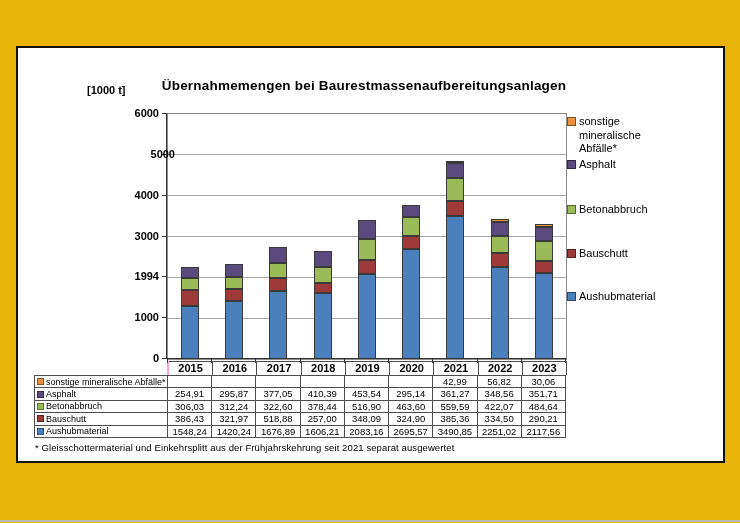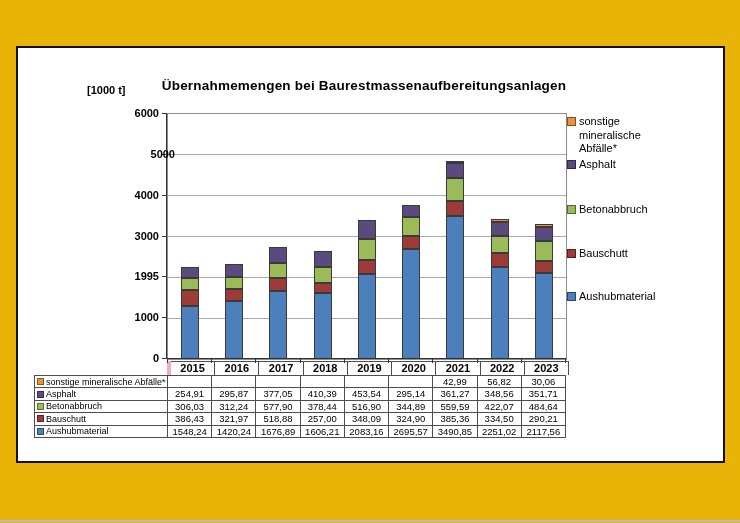--- a/index.html
+++ b/index.html
@@ -14,21 +14,21 @@
   #y-axis-line{position:absolute;left:166px;top:113px;width:1px;height:246px;background:#333;}
   #x-axis-line{position:absolute;left:167px;top:358px;width:399px;height:1px;background:#333;}
   .y-tick{position:absolute;width:5px;height:1px;background:#333;}
   .x-tick{position:absolute;width:1px;height:4px;background:#333;}
   .y-tick-label{position:absolute;width:50px;text-align:right;font-size:11px;font-weight:bold;line-height:12px;}
   .bar-segment{position:absolute;box-sizing:border-box;border:1px solid #3a3a3a;}
   #legend{position:absolute;left:567px;top:115px;width:112px;}
   .legend-item{position:absolute;display:flex;align-items:flex-start;}
   .legend-swatch{width:9px;height:9px;margin:2px 3px 0 0;flex:0 0 auto;border:1px solid rgba(0,0,0,.45);box-sizing:border-box;}
   .legend-label{font-size:11px;line-height:13.5px;max-width:82px;}
-  #years-row{position:absolute;left:167px;top:361px;display:grid;height:14px;border-left:4px solid #f9a8d4;background:#fff;}
+  #years-row{position:absolute;left:167px;top:361px;display:grid;height:14px;border-left:2px solid #f9a8d4;background:#fff;}
   .year-cell{border-top:1px solid #4d4d4d;border-right:1px solid #4d4d4d;font-size:11px;font-weight:bold;text-align:center;line-height:13px;}
   #table-body{position:absolute;left:34px;top:375px;display:grid;border-left:1px solid #4d4d4d;border-top:1px solid #4d4d4d;background:#fff;}
   .t-cell{border-right:1px solid #4d4d4d;border-bottom:1px solid #4d4d4d;box-sizing:border-box;overflow:hidden;}
   .row-label-cell{display:flex;align-items:center;padding-left:2px;white-space:nowrap;}
   .series-swatch{width:7px;height:7px;margin-right:2px;flex:0 0 auto;border:1px solid rgba(0,0,0,.4);box-sizing:border-box;}
   .row-label{font-size:9px;}
   .value-cell{font-size:9.5px;text-align:center;line-height:11.5px;}
   #footnote{position:absolute;left:35px;top:442px;font-size:9.5px;letter-spacing:.1px;}
 </style>
 </head>
@@ -148,24 +148,24 @@
       <div class="t-cell value-cell">295,14</div>
       <div class="t-cell value-cell">361,27</div>
       <div class="t-cell value-cell">348,56</div>
       <div class="t-cell value-cell">351,71</div>
       <div class="t-cell row-label-cell">
         <div class="series-swatch" style="background: rgb(155, 187, 89);"></div>
         <div class="row-label">Betonabbruch</div>
       </div>
       <div class="t-cell value-cell">306,03</div>
       <div class="t-cell value-cell">312,24</div>
-      <div class="t-cell value-cell">577,90</div>
+      <div class="t-cell value-cell">322,60</div>
       <div class="t-cell value-cell">378,44</div>
       <div class="t-cell value-cell">516,90</div>
-      <div class="t-cell value-cell">344,89</div>
+      <div class="t-cell value-cell">463,60</div>
       <div class="t-cell value-cell">559,59</div>
       <div class="t-cell value-cell">422,07</div>
       <div class="t-cell value-cell">484,64</div>
       <div class="t-cell row-label-cell">
         <div class="series-swatch" style="background: rgb(158, 58, 55);"></div>
         <div class="row-label">Bauschutt</div>
       </div>
       <div class="t-cell value-cell">386,43</div>
       <div class="t-cell value-cell">321,97</div>
       <div class="t-cell value-cell">518,88</div>
@@ -183,27 +183,28 @@
       <div class="t-cell value-cell">1420,24</div>
       <div class="t-cell value-cell">1676,89</div>
       <div class="t-cell value-cell">1606,21</div>
       <div class="t-cell value-cell">2083,16</div>
       <div class="t-cell value-cell">2695,57</div>
       <div class="t-cell value-cell">3490,85</div>
       <div class="t-cell value-cell">2251,02</div>
       <div class="t-cell value-cell">2117,56</div>
     </div>
 
+  <div id="footnote">* Gleisschottermaterial und Einkehrsplitt aus der Frühjahrskehrung seit 2021 separat ausgewertet</div>
   <div id="bottom-rule"></div>
 <div class="y-tick" style="left: 162px; top: 358px;"></div>
     <div class="y-tick-label" style="left: 109px; top: 352px;">0</div>
     <div class="y-tick" style="left: 162px; top: 317.167px;"></div>
     <div class="y-tick-label" style="left: 109px; top: 311.167px;">1000</div>
     <div class="y-tick" style="left: 162px; top: 276.333px;"></div>
-    <div class="y-tick-label" style="left: 109px; top: 270.333px;">1995</div>
+    <div class="y-tick-label" style="left: 109px; top: 270.333px;">1994</div>
     <div class="y-tick" style="left: 162px; top: 235.5px;"></div>
     <div class="y-tick-label" style="left: 109px; top: 229.5px;">3000</div>
     <div class="y-tick" style="left: 162px; top: 194.667px;"></div>
     <div class="y-tick-label" style="left: 109px; top: 188.667px;">4000</div>
     <div class="y-tick" style="left: 162px; top: 153.833px;"></div>
     <div class="y-tick-label" style="left: 125px; top: 147.833px;">5000</div>
     <div class="y-tick" style="left: 162px; top: 113px;"></div>
     <div class="y-tick-label" style="left: 109px; top: 107px;">6000</div>
     <div class="x-tick" style="left: 167px; top: 359px;"></div>
     <div class="x-tick" style="left: 211.222px; top: 359px;"></div>

